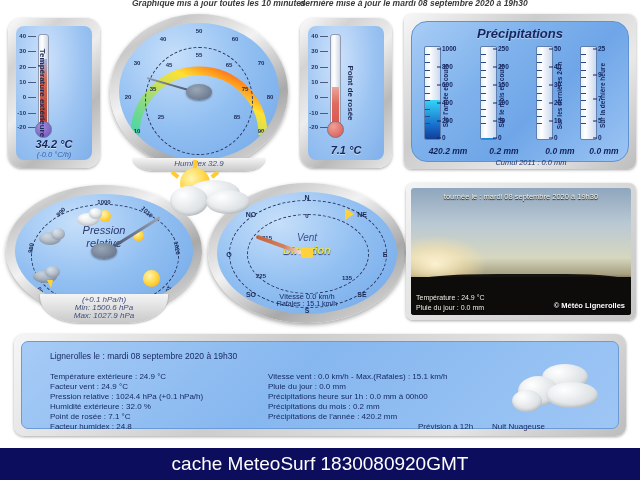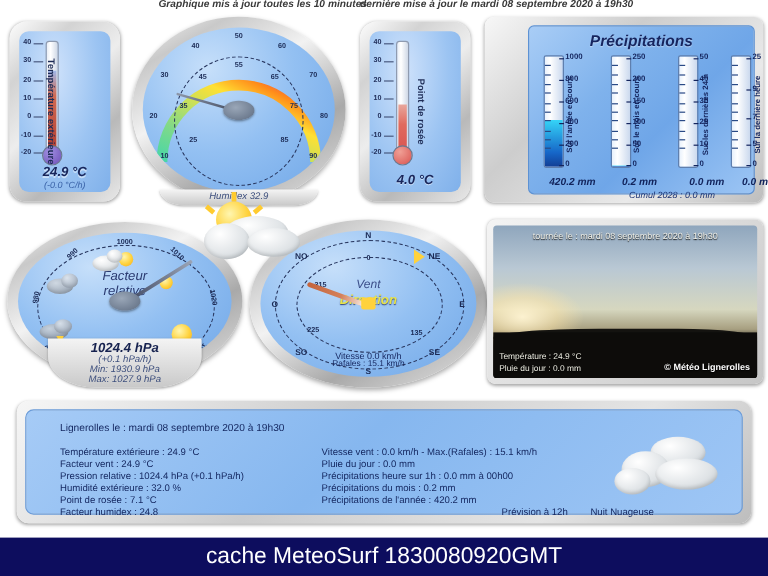--- a/index.html
+++ b/index.html
@@ -61,23 +61,23 @@
        width:132px;text-align:center;padding:2px 0 3px;border-radius:0 0 40px 40px/0 0 26px 26px;
        background:linear-gradient(180deg,#f4f4f4,#c9c9c9);
        box-shadow:0 1px 2px rgba(0,0,0,.3);}
   .gbanner .b1{font-size:11px;font-style:italic;font-weight:bold;color:#16224f;}
   .gbanner .b2{font-size:8px;font-style:italic;color:#3d4f7d;margin-top:-1px;}
 
   
   .precip{position:absolute;border-radius:8px;
         background:linear-gradient(135deg,#f7f7f7,#cdcdcd 35%,#e9e9e9 70%,#bdbdbd);
         box-shadow:0 1px 3px rgba(0,0,0,.35);}
-  .precip .pface{position:absolute;left:7px;top:7px;right:7px;bottom:7px;border-radius:5px;
+  .precip .pface{position:absolute;left:7px;top:7px;right:7px;bottom:7px;border-radius:16px;
         background:linear-gradient(135deg,#a9cdf6 0%,#7fb2ec 35%,#6fa6e8 60%,#9cc5f4 100%);
-        border:1px solid #5d92d4;margin-left:29px;}
+        border:1px solid #5d92d4;}
   .ptitle{position:absolute;left:0;right:0;top:4px;text-align:center;font-size:13px;
         font-style:italic;font-weight:bold;color:#16255f;
         text-shadow:0 1px 1px rgba(255,255,255,.45);}
   .pcol{position:absolute;top:24px;width:52px;}
   .pbar{position:absolute;left:4px;top:0;width:15px;height:92px;
         background:linear-gradient(90deg,#e8f1fc,#ffffff 30%,#cbd9ee);
         border:1px solid #5f7fae;border-radius:2px;overflow:hidden;}
   .pfill{position:absolute;left:0;right:0;bottom:0;
         background:linear-gradient(180deg,#35d4f7,#1666c8 70%,#123e95);}
   .pgrad{position:absolute;left:0;right:0;top:0;bottom:0;}
@@ -149,21 +149,21 @@
         <div class="tick" style="top:50%">10</div>
         <div class="tick" style="top:66%">0</div>
         <div class="tick" style="top:82%">-10</div>
         <div class="tick" style="top:97%">-20</div>
       </div>
       <div class="tube">
         <div class="merc" style="height:75%;background:linear-gradient(180deg,#9fb6e8 0%,#d06a52 30%,#b03a2e 100%);"></div>
       </div>
       <div class="bulb" style="background:radial-gradient(circle at 35% 30%,#9f8fe0,#6f4fb8);"></div>
       <div class="tlabel" style="right:6px;">Température extérieure</div>
-      <div class="treading">24.9 °C</div>
+      <div class="treading">34.2 °C</div>
       <div class="tsub">(-0.0 °C/h)</div>
     </div>
   </div>
 
   <div class="dial" style="left:110px;top:14px;width:178px;height:155px;">
     <div class="glass">
 
       <svg width="160" height="137" style="position:absolute;left:0;top:0;">
         <defs>
           <linearGradient id="humarc" x1="0" y1="1" x2="1" y2="0">
@@ -214,21 +214,21 @@
         <div class="tick" style="top:50%">10</div>
         <div class="tick" style="top:66%">0</div>
         <div class="tick" style="top:82%">-10</div>
         <div class="tick" style="top:97%">-20</div>
       </div>
       <div class="tube">
         <div class="merc" style="height:45%;background:linear-gradient(180deg,#e8a79c 0%,#e06a5e 40%,#d9534f 100%);"></div>
       </div>
       <div class="bulb" style="background:radial-gradient(circle at 35% 30%,#f0a096,#d9534f);"></div>
       <div class="tlabel" style="right:6px;">Point de rosée</div>
-      <div class="treading" style="bottom:4px;">4.0 °C</div>
+      <div class="treading" style="bottom:4px;">7.1 °C</div>
     </div>
   </div>
 
   <div class="precip" style="left:404px;top:14px;width:232px;height:155px;">
     <div class="pface">
       <div class="ptitle">Précipitations</div>
 
       <div class="pcol" style="left:8px;">
         <div class="pbar">
           <div class="pfill" style="height:42%;"></div>
@@ -272,21 +272,21 @@
           </div>
         </div>
         <div class="pnum" style="top:2px;">250</div>
         <div class="pnum" style="top:20px;">200</div>
         <div class="pnum" style="top:38px;">150</div>
         <div class="pnum" style="top:56px;">100</div>
         <div class="pnum" style="top:74px;">50</div>
         <div class="pnum" style="top:91px;">0</div>
         <div class="plabel">Sur le mois en cours</div>
         <div class="pval">0.2 mm</div>
-        <div class="pval2" style="width:110px;">Cumul 2028 : 0.0 mm</div>
+        <div class="pval2" style="width:110px;">Cumul 2011 : 0.0 mm</div>
       </div>
 
       <div class="pcol" style="left:120px;">
         <div class="pbar">
           <div class="pfill" style="height:0%;"></div>
           <div class="pgrad">
             <div class="pg" style="top:8%"></div>
               <div class="pg" style="top:16%"></div>
             <div class="pg" style="top:25%"></div>
               <div class="pg" style="top:33%"></div>
@@ -341,21 +341,21 @@
 
       <div class="gnum" style="left:89px;top:8px;">1000</div>
       <div class="gnum" style="left:46px;top:18px;transform:translate(-50%,-50%) rotate(-45deg);">990</div>
       <div class="gnum" style="left:16px;top:54px;transform:translate(-50%,-50%) rotate(-80deg);">980</div>
       <div class="gnum" style="left:26px;top:98px;transform:translate(-50%,-50%) rotate(-120deg);">950</div>
       <div class="gnum" style="left:132px;top:18px;transform:translate(-50%,-50%) rotate(45deg);">1010</div>
       <div class="gnum" style="left:162px;top:54px;transform:translate(-50%,-50%) rotate(80deg);">1020</div>
       <div class="gnum" style="left:152px;top:98px;transform:translate(-50%,-50%) rotate(120deg);">1040</div>
 
       <div style="position:absolute;left:0;right:0;top:30px;text-align:center;font-size:11px;
-                  font-style:italic;color:#2a3a70;">Facteur</div>
+                  font-style:italic;color:#2a3a70;">Pression</div>
       <div style="position:absolute;left:0;right:0;top:43px;text-align:center;font-size:11px;
                   font-style:italic;color:#2a3a70;">relative</div>
 
       <div class="cloudic" style="left:24px;top:34px;">
         <div class="cl" style="width:22px;height:13px;left:0;top:4px;background:radial-gradient(ellipse at 35% 30%,#cfd8e2,#8e9bab);"></div>
         <div class="cl" style="width:14px;height:12px;left:12px;top:0;background:radial-gradient(ellipse at 35% 30%,#dbe3ec,#94a1b2);"></div>
       </div>
       <div class="cloudic" style="left:18px;top:72px;">
         <div class="cl" style="width:24px;height:13px;left:0;top:4px;background:radial-gradient(ellipse at 35% 30%,#c6d1dd,#7e8b9c);"></div>
         <div class="cl" style="width:15px;height:12px;left:12px;top:0;background:radial-gradient(ellipse at 35% 30%,#d6dfe9,#8c99aa);"></div>
@@ -369,23 +369,22 @@
       <div class="sun" style="left:128px;top:76px;width:17px;height:17px;"></div>
       <div class="cloudic" style="left:118px;top:36px;">
         <div class="sun" style="width:11px;height:11px;left:0;top:0;"></div>
       </div>
 
       <div class="needle" style="width:66px;transform:rotate(-32deg);height:3px;
             background:linear-gradient(90deg,#3d4660,#9aa4b6);"></div>
       <div class="hub"></div>
     </div>
     <div class="gbanner" style="width:128px;bottom:-6px;">
-      <div class="b1">1024.4 hPa</div>
       <div class="b2">(+0.1 hPa/h)</div>
-      <div class="b2">Min: 1930.9 hPa</div>
+      <div class="b2">Min: 1500.6 hPa</div>
       <div class="b2">Max: 1027.9 hPa</div>
     </div>
   </div>
 
   <div class="dial" style="left:208px;top:183px;width:198px;height:140px;">
     <div class="glass">
       <div class="ringdash" style="left:12px;top:8px;width:156px;height:106px;"></div>
       <div class="ringdash" style="left:30px;top:22px;width:120px;height:78px;"></div>
 
       <div class="gnum" style="left:90px;top:5px;font-size:7px;">N</div>

